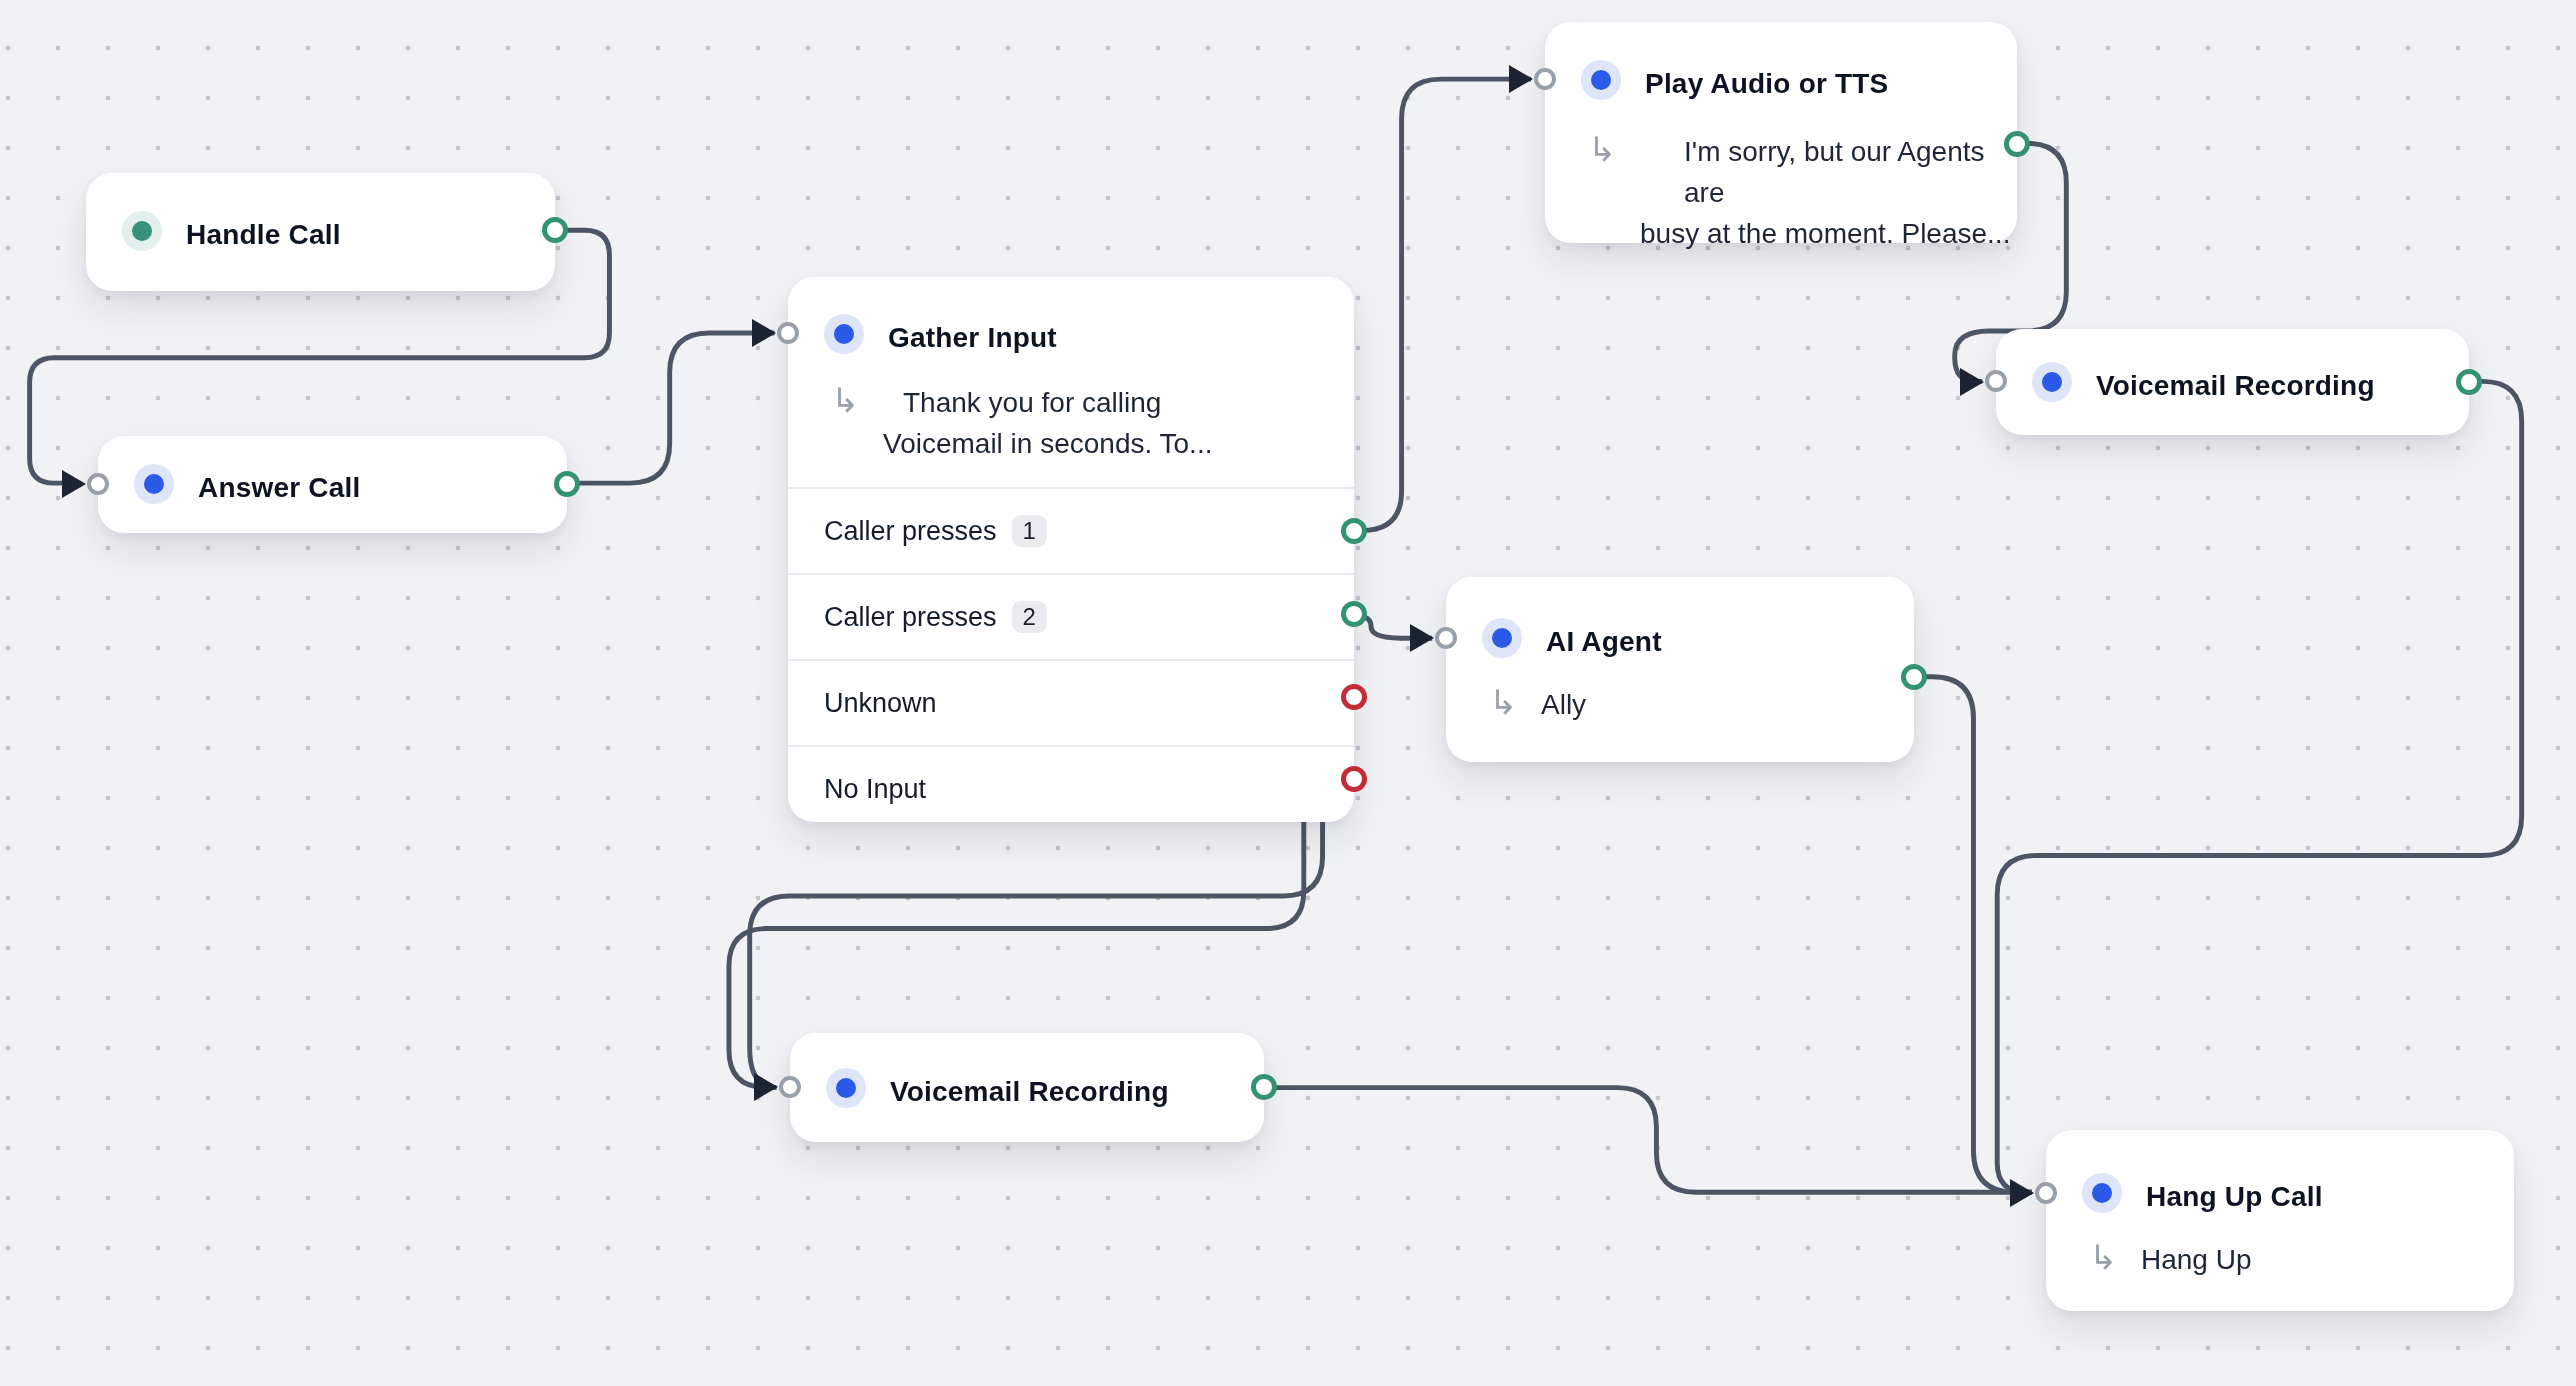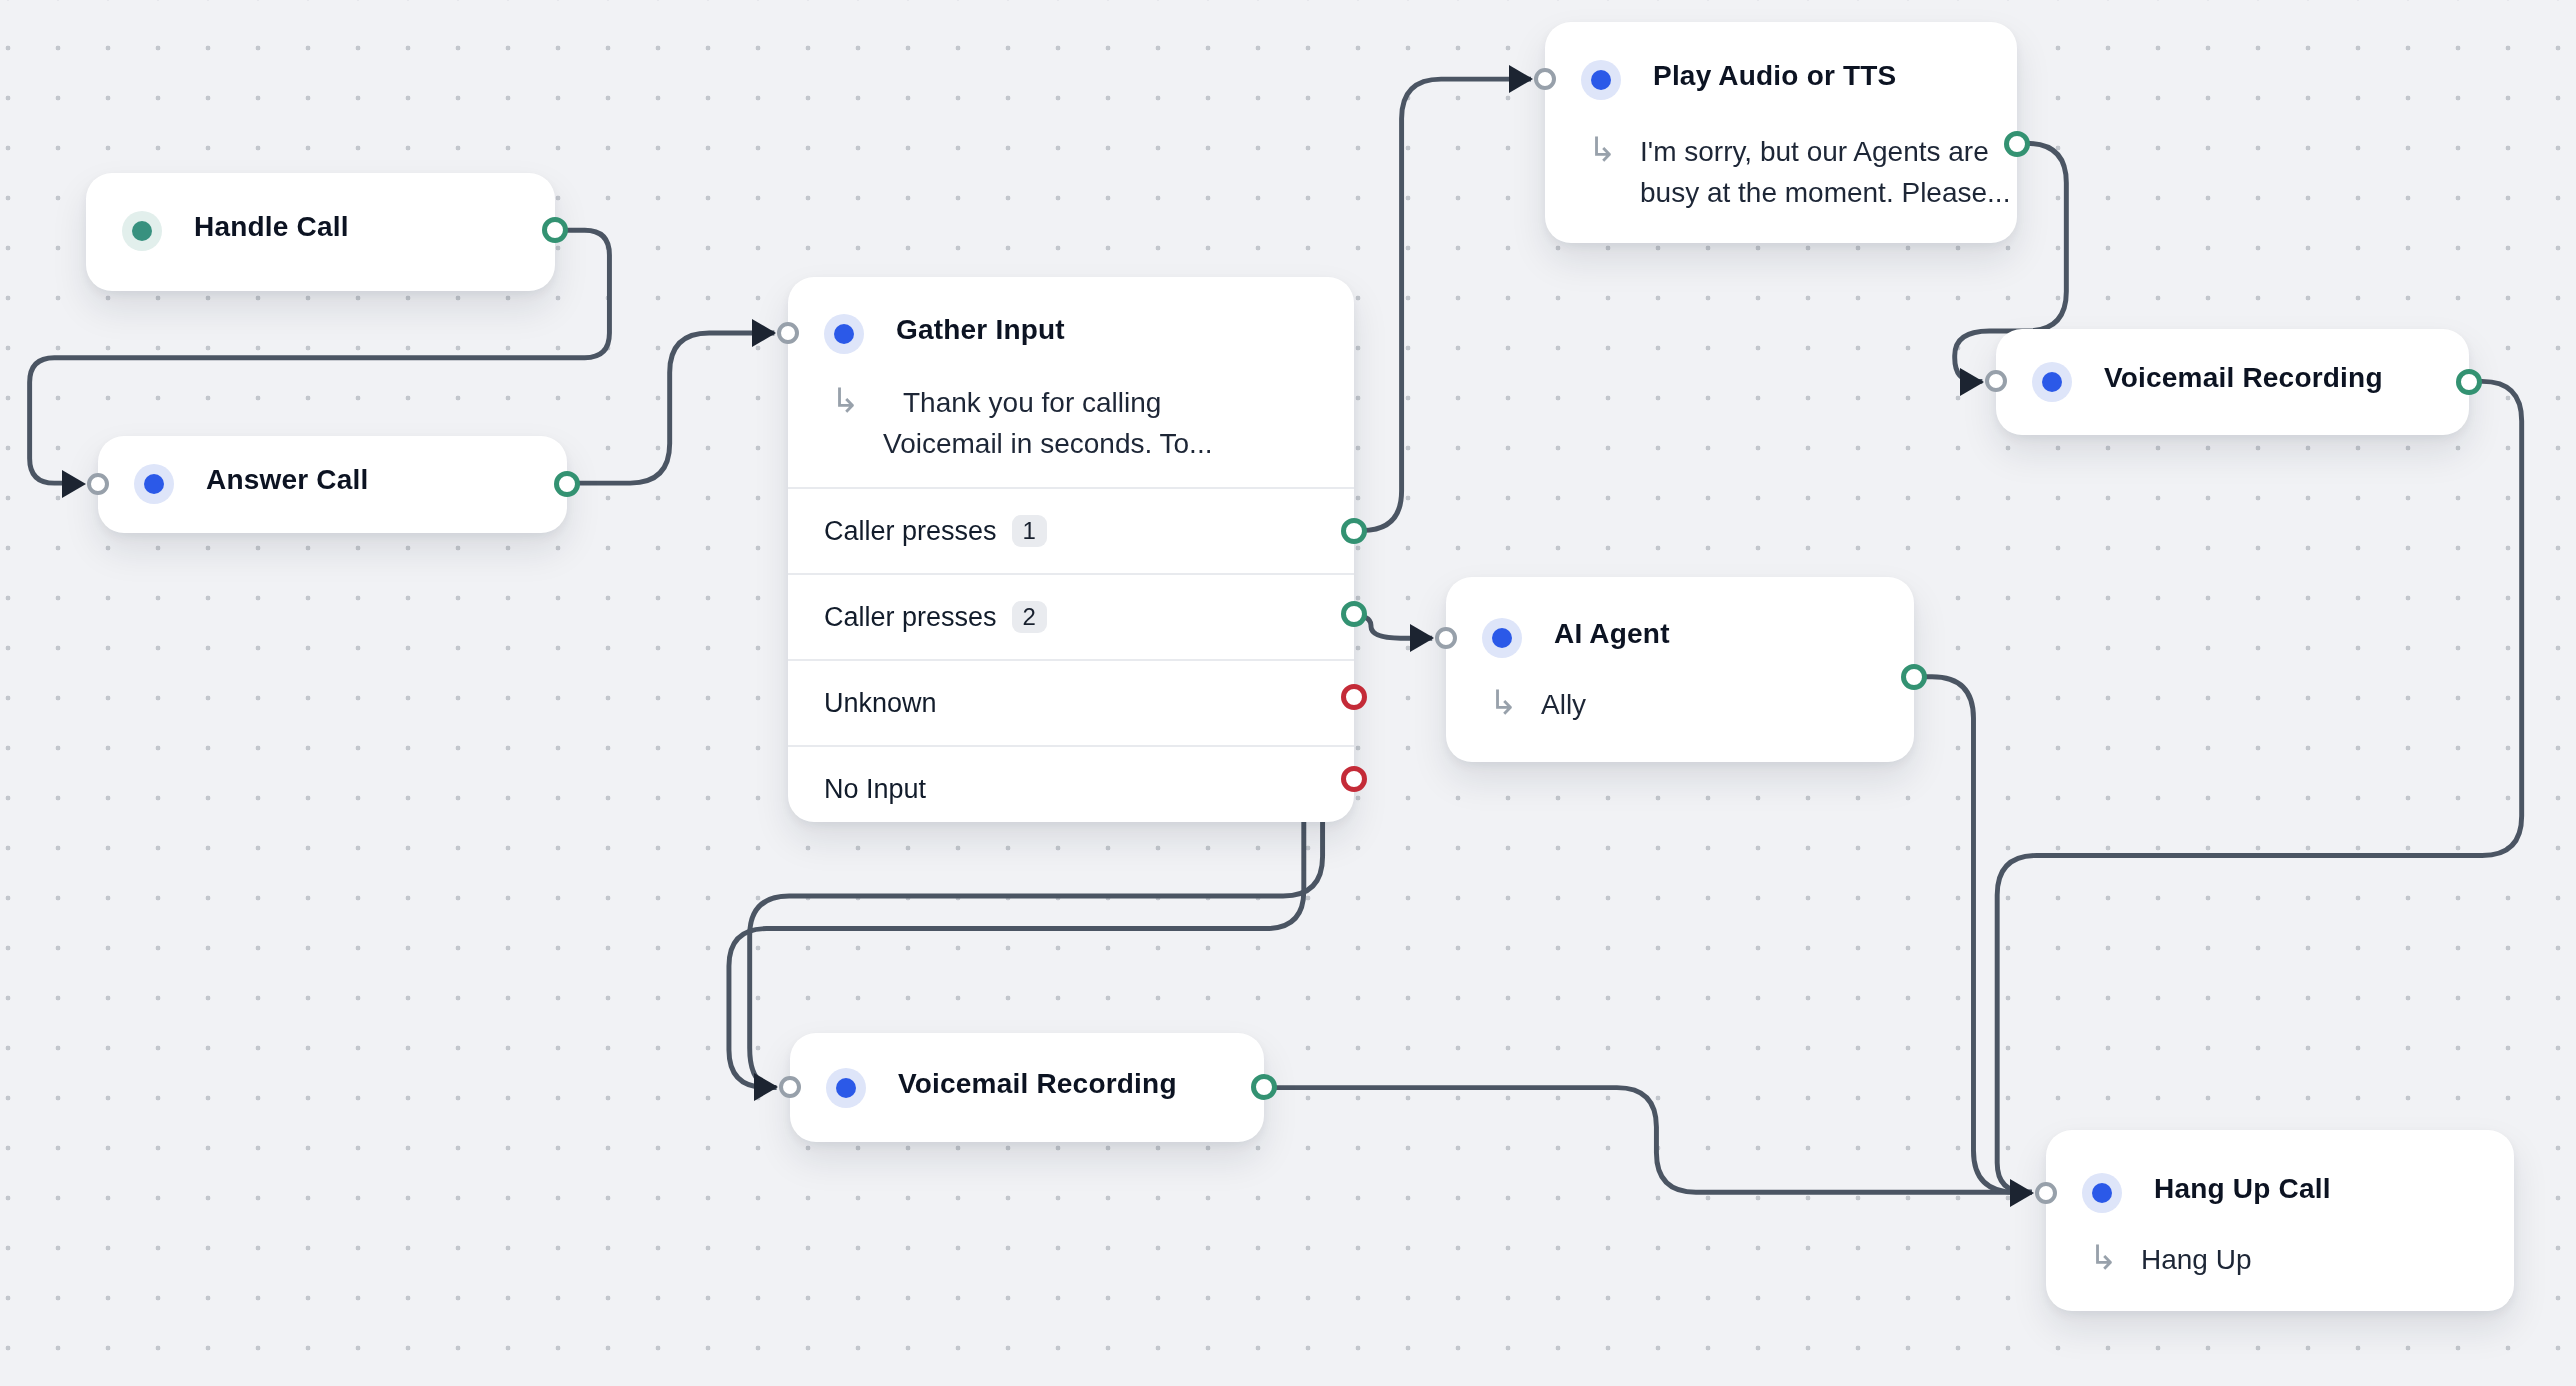--- a/index.html
+++ b/index.html
@@ -13,21 +13,21 @@
     background-color:#f1f2f5;
     background-image:radial-gradient(circle,#c3c7cd 2.4px,rgba(0,0,0,0) 2.6px);
     background-size:50px 50px;background-position:33px 23px;
   }
   svg.wires{position:absolute;left:0;top:0;z-index:1;}
   svg.wires path{stroke:#4b5563;stroke-width:5;fill:none;}
   .node{
     position:absolute;background:#ffffff;border-radius:26px;z-index:2;
     box-shadow:0 18px 36px rgba(23,32,49,.10),0 4px 10px rgba(23,32,49,.06);
   }
-  .hdr{display:flex;align-items:flex-start;gap:32px;padding:0 36px;position:absolute;left:0;right:0;}
+  .hdr{display:flex;align-items:flex-end;gap:24px;padding:0 36px;position:absolute;left:0;right:0;}
   .halo{width:40px;height:40px;border-radius:50%;display:flex;align-items:center;justify-content:center;flex:0 0 40px;}
   .halo.blue{background:#dee5f9;}
   .halo.teal{background:#e2efec;}
   .dot{width:20px;height:20px;border-radius:50%;}
   .dot.blue{background:#2b59e8;}
   .dot.teal{background:#38917f;}
   .title{font-size:28px;font-weight:700;color:#0c1322;white-space:nowrap;letter-spacing:0.2px;}
   .sub{position:absolute;left:43px;display:flex;gap:20px;align-items:flex-start;}
   .sub-icon{color:#98a1ab;font-size:34px;line-height:36px;flex:0 0 32px;}
   .sub-text{font-size:28px;color:#1d2636;line-height:41px;}
@@ -126,21 +126,21 @@
     <span class="port-in" style="top:46px;"></span>
     <div class="hdr" style="top:38px;">
       <span class="halo blue">
           <span class="dot blue"></span>
         </span>
       <span class="title">Play Audio or TTS</span>
     </div>
     <div class="sub" style="top:109px;">
       <span class="sub-icon">↳</span>
       <span class="sub-text">
-        <span style="display:block;">I'm sorry, but our Agents are</span>
+        <span style="display:block;margin-left:44px;">I'm sorry, but our Agents are</span>
         <span style="display:block;">busy at the moment. Please...</span>
       </span>
     </div>
     <span class="port-out" style="top:109px;"></span>
   </div>
 
   <div class="node" style="left:1996px;top:329px;width:473px;height:106px;">
     <span class="port-tri" style="top:39px;"></span>
     <span class="port-in" style="top:41px;"></span>
     <div class="hdr" style="top:33px;">

